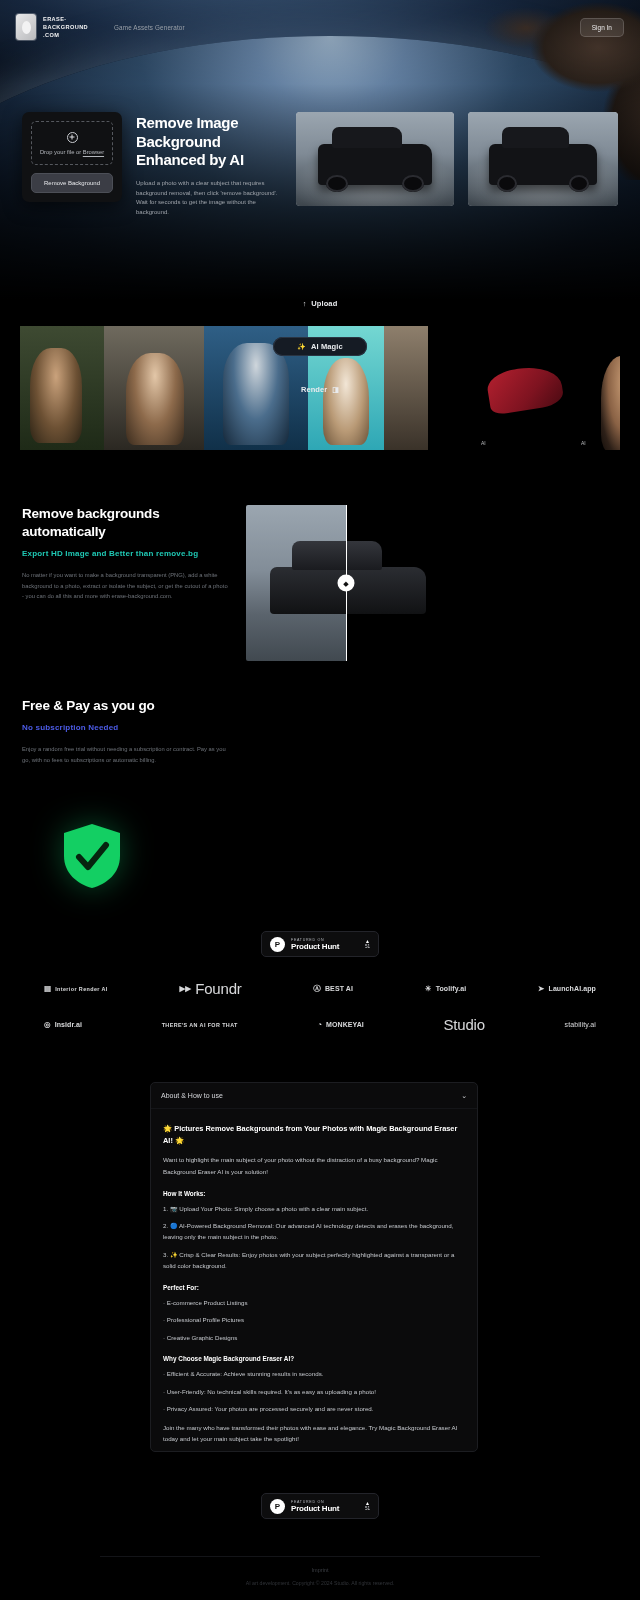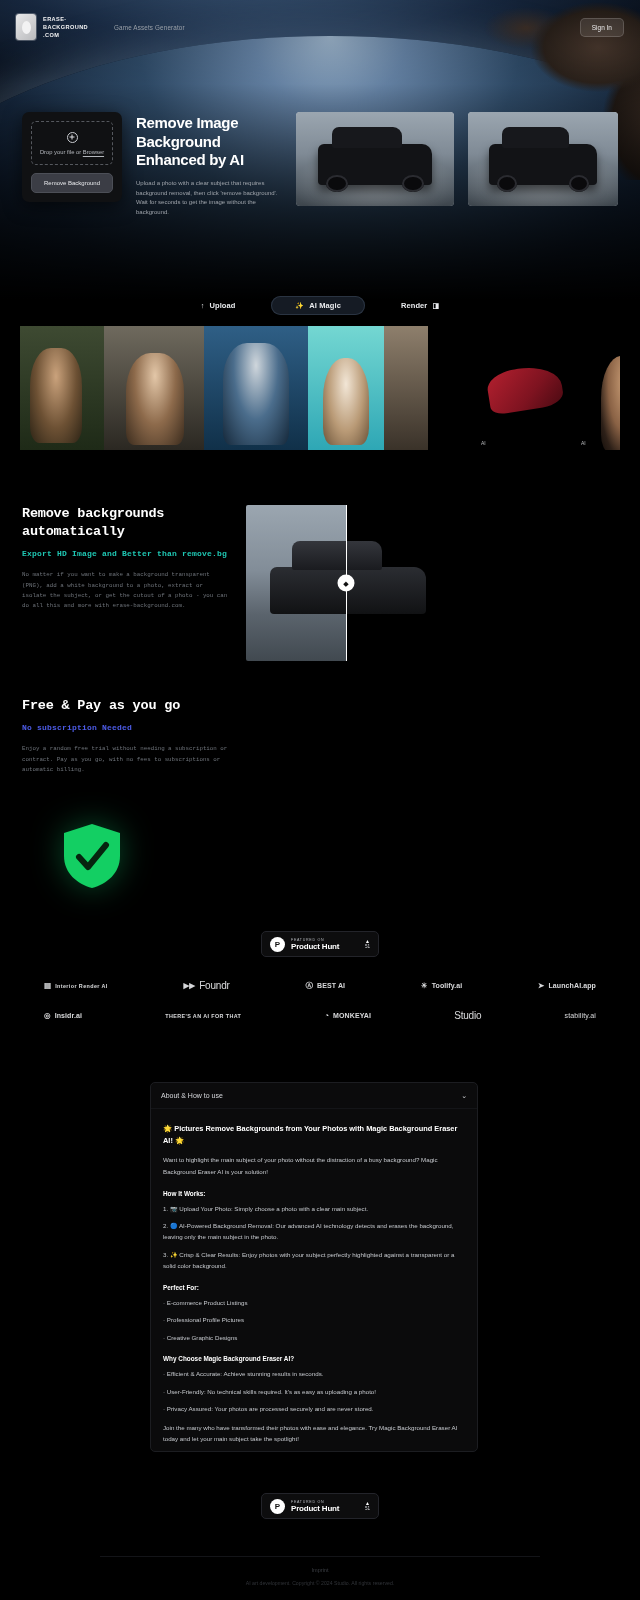--- a/index.html
+++ b/index.html
@@ -120,21 +120,21 @@
   }
   .wheel {
     position:absolute; bottom:-16%; width:19%; height:42%; border-radius:50%;
     background:#0a0a0c; box-shadow:inset 0 0 0 2px #2a2b30;
   }
   .wheel.l { left:7%; } .wheel.r { right:7%; }
 
   
   .tabs {
     position:absolute; top:294px; left:0; right:0; height:22px;
-    display:flex; align-items:center; justify-content:center; gap:24px; z-index:7;
+    display:flex; align-items:center; justify-content:space-between; gap:24px; z-index:7;flex-direction:column;
   }
   .tab {
     display:flex; align-items:center; gap:5px;
     font-size:7.5px; font-weight:700; color:#e9ebee; padding:5px 12px;
     border-radius:11px; cursor:pointer; letter-spacing:.1px;
   }
   .tab.active { background:#151b24; box-shadow:inset 0 0 0 1px #2a3442; padding:5px 24px; }
   .tab .ico { font-size:7px; line-height:1; }
 
   
@@ -166,21 +166,21 @@
     background:linear-gradient(135deg,#b4202f 0%, #7e1320 60%, #4a0a12 100%); border-radius:40% 55% 30% 20%;
     transform:rotate(-9deg); box-shadow:0 3px 6px rgba(0,0,0,.6); }
   .g7 { width:96px; background:#000; }
   .g7::after { content:""; position:absolute; left:26%; top:24%; width:48%; height:78%;
     background:radial-gradient(ellipse at 50% 28%, #c79b74 0%, #8a6245 48%, #2d2018 78%, #140e0a 100%);
     border-radius:44% 44% 18% 18%; }
 
   
   .sec { position:absolute; left:0; right:0; padding:0 22px; }
   .sec-inner { display:flex; align-items:flex-start; gap:16px; }
-  .sec-copy { width:208px;font-family:Liberation Mono, monospace; }
+  .sec-copy { width:208px; }
   .sec-h2 { font-size:13.5px; line-height:1.32; font-weight:700; letter-spacing:-.2px; color:#fff; }
   .sec-sub { margin-top:7px; font-size:8px; font-weight:700; line-height:1.45; letter-spacing:.2px; }
   .sec-p { margin-top:11px; font-size:5.8px; line-height:1.78; color:#6e737a; }
 
   
   .compare {
     width:200px; height:156px; position:relative; overflow:hidden; border-radius:2px;
     background:#000;
   }
   .cmp-left {
@@ -249,21 +249,21 @@
 
   
   .logo-wall { position:absolute; left:0; right:0; padding:0 44px; }
   .logo-row { display:flex; justify-content:space-between; align-items:center; }
   .logo-row + .logo-row { margin-top:19px; }
   .logo {
     display:flex; align-items:center; gap:4px; opacity:.92;
     font-size:7px; font-weight:700; color:#e9eaec; letter-spacing:.1px; white-space:nowrap;
   }
   .logo .sm { font-size:5.4px; letter-spacing:.4px; }
-  .logo .lg { font-size:10px; font-weight:400; letter-spacing:-.2px; }
+  .logo .lg { font-size:15px; font-weight:400; letter-spacing:-.2px; }
   .logo .glyph { font-size:7.5px; line-height:1; }
 
   
   .about {
     position:absolute; left:150px; top:1082px; width:328px; height:370px;
     background:#0b0b0c; border:1px solid #1c1d21; border-radius:5px; overflow:hidden;
   }
   .about-head {
     height:26px; display:flex; align-items:center; justify-content:space-between;
     padding:0 10px; font-size:7px; color:#d7d9dd; border-bottom:1px solid #141518;

